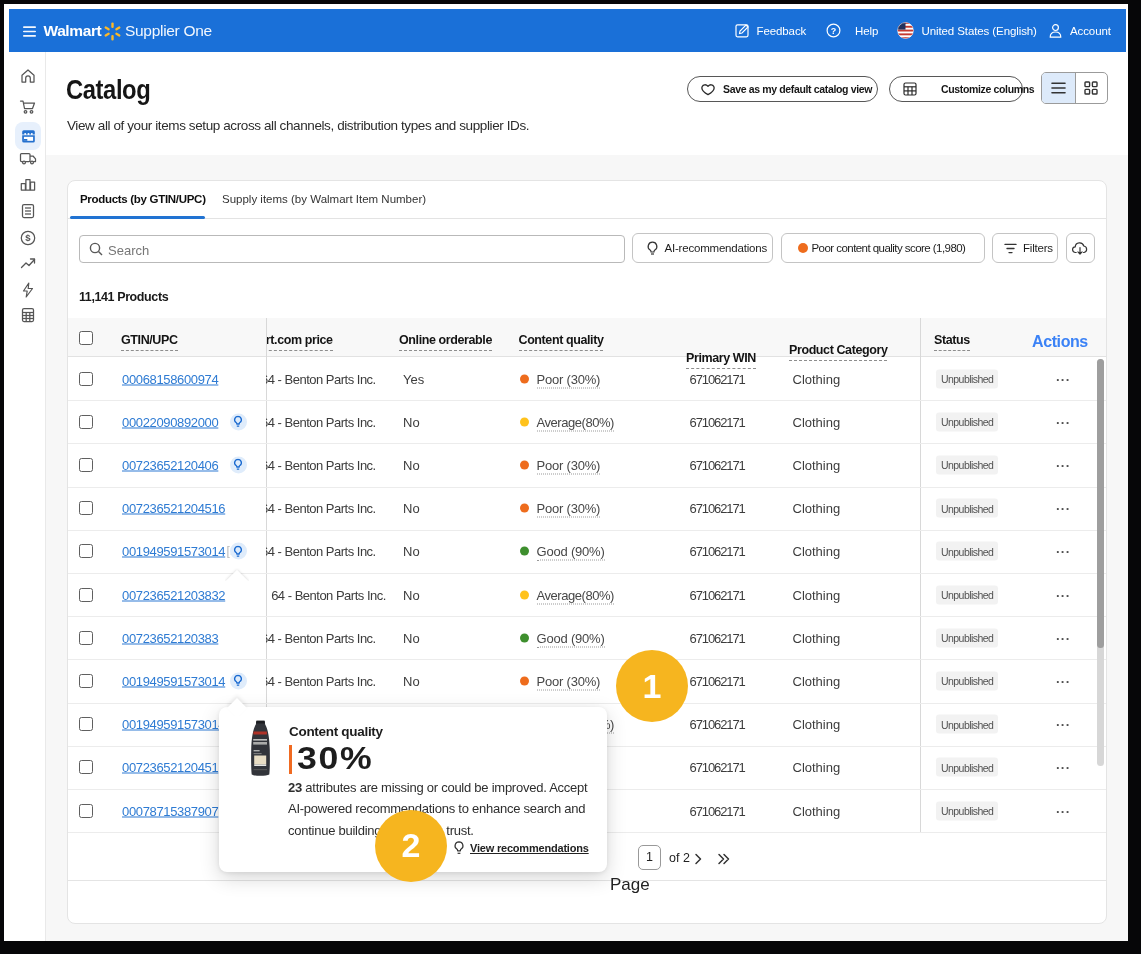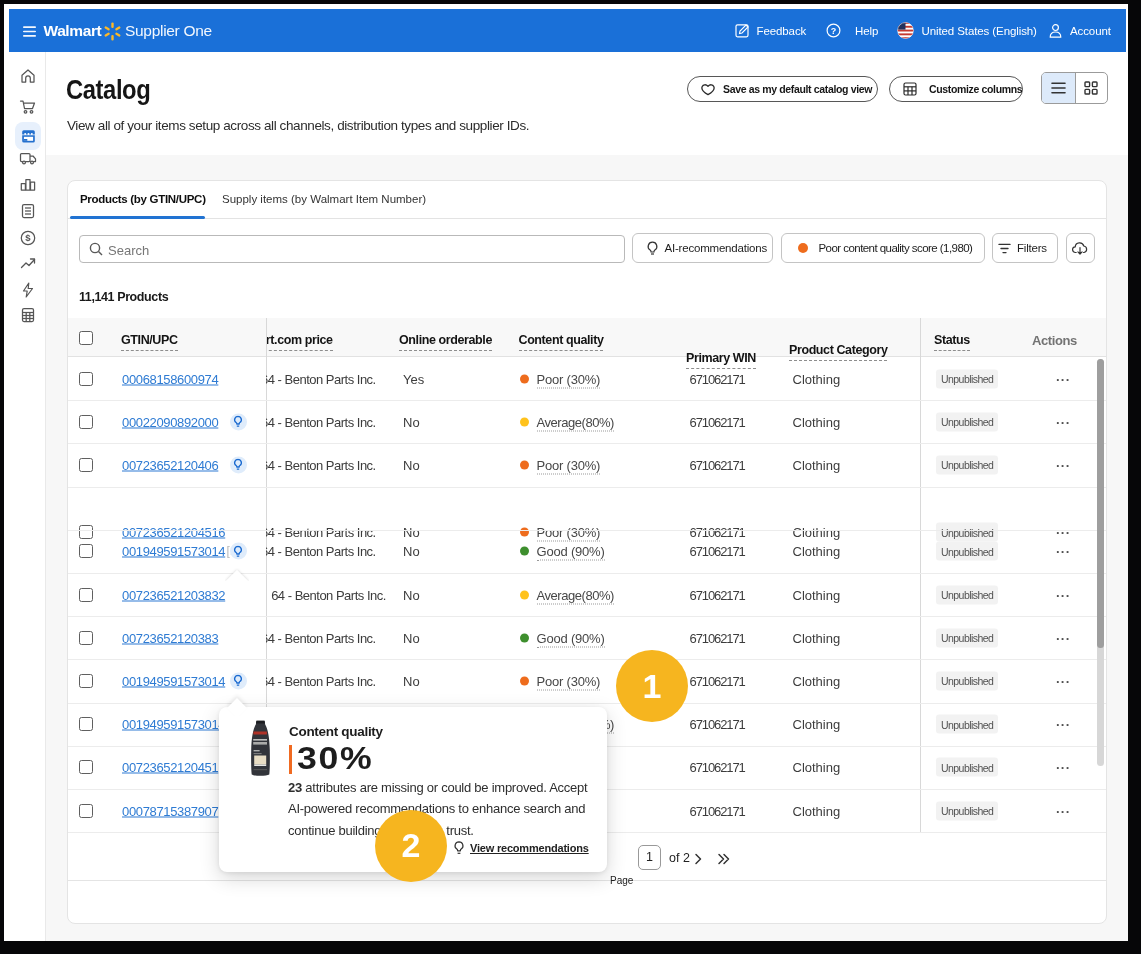--- a/index.html
+++ b/index.html
@@ -184,21 +184,21 @@
   <span style="margin-left:8px;">Save as my default catalog view</span>
 </div>
 <div class="pill" style="left:889px; top:76px; width:134px; padding-left:13px;">
   <svg width="14" height="14" viewBox="0 0 14 14" fill="none" stroke="#2b2b2b" stroke-width="1.2">
     <rect x="1" y="1" width="12" height="12" rx="1.5"></rect>
     <line x1="1" y1="4.8" x2="13" y2="4.8"></line>
     <line x1="5" y1="4.8" x2="5" y2="13"></line>
         <line x1="9" y1="4.8" x2="9" y2="13"></line>
     <line x1="1" y1="8.9" x2="13" y2="8.9"></line>
   </svg>
-  <span style="margin-left:12px;">Customize columns</span>
+  <span style="margin-left:24px;">Customize columns</span>
 </div>
 
 <div class="abs" style="left:1041px; top:72px; width:67px; height:32px; border:1px solid #9b9b9b; border-radius:5px; background:#fff; overflow:hidden; display:flex;">
   <div style="width:33.5px; height:100%; background:#ddeafa; border-right:1px solid #9b9b9b; display:flex; align-items:center; justify-content:center;">
     <svg width="15" height="12" viewBox="0 0 15 12" stroke="#333" stroke-width="1.6" stroke-linecap="round">
       <line x1="1" y1="1.2" x2="14" y2="1.2"></line>
           <line x1="1" y1="6" x2="14" y2="6"></line>
           <line x1="1" y1="10.8" x2="14" y2="10.8"></line>
     </svg>
   </div>
@@ -227,23 +227,23 @@
 
 <div class="tbtn" style="left:632px; width:140.5px; padding-left:12.5px;">
   <svg width="13" height="15" viewBox="0 0 13 15" fill="none" stroke="#333" stroke-width="1.2">
     <path d="M6.5 1.2 a4.3 4.3 0 0 1 2.4 7.9 c-0.6 0.45-0.9 0.8-0.9 1.5 v0.4 h-3 v-0.4 c0-0.7-0.3-1.05-0.9-1.5 A4.3 4.3 0 0 1 6.5 1.2 Z" stroke-linejoin="round"></path>
     <line x1="5" y1="13" x2="8" y2="13"></line>
   </svg>
   <span style="margin-left:6px;text-align:right;">AI-recommendations</span>
 </div>
 <div class="tbtn" style="left:781px; width:204px; padding-left:15.5px;">
   <span style="width:10px; height:10px; border-radius:50%; background:#ee6c1d; display:inline-block;"></span>
-  <span style="margin-left:11px; letter-spacing:-0.55px;">Poor content quality score (1,980)</span>
-</div>
-<div class="tbtn" style="left:991.5px; width:66.5px; padding-left:5px;">
+  <span style="margin-left:4px; letter-spacing:-0.55px;">Poor content quality score (1,980)</span>
+</div>
+<div class="tbtn" style="left:991.5px; width:66.5px; padding-left:11px;">
   <svg width="13" height="11" viewBox="0 0 13 11" stroke="#333" stroke-width="1.4" stroke-linecap="round">
     <line x1="1" y1="1.4" x2="12" y2="1.4"></line>
         <line x1="3" y1="5.5" x2="10" y2="5.5"></line>
         <line x1="5" y1="9.6" x2="8" y2="9.6"></line>
   </svg>
   <span style="margin-left:6.5px;">Filters</span>
 </div>
 <div class="tbtn" style="left:1065.5px; width:29.5px; justify-content:center; padding-left:0;">
   <svg width="16" height="14" viewBox="0 0 16 14" fill="none" stroke="#333" stroke-width="1.2" stroke-linejoin="round" stroke-linecap="round">
     <path d="M4.2 11.5 H3.6 A2.8 2.8 0 0 1 3.2 5.9 A4.4 4.4 0 0 1 11.8 5 A3.3 3.3 0 0 1 12 11.5 H11.5"></path>
@@ -254,21 +254,21 @@
 
 <div class="abs" style="left:68px; top:318px; width:1038px; height:39px; background:#f8f8f8; border-bottom:1px solid #e2e2e2;"></div>
 <div class="cb" style="top:331px; left:79px; transform:none;"></div>
 <div class="abs" style="left:121px; top:330px;"><span class="hdrU">GTIN/UPC</span></div>
 <div class="abs" style="left:266.5px; top:330px; width:130px; overflow:hidden; white-space:nowrap;"><span class="hdrU" style="display:inline-block; margin-left:-38.5px;">Walmart.com price</span></div>
 <div class="abs" style="left:399px; top:330px;"><span class="hdrU">Online orderable</span></div>
 <div class="abs" style="left:518.5px; top:330px;"><span class="hdrU">Content quality</span></div>
 <div class="abs" style="left:686px; top:348px;"><span class="hdrU">Primary WIN</span></div>
 <div class="abs" style="left:789px; top:340px;"><span class="hdrU">Product Category</span></div>
 <div class="abs" style="left:934px; top:330px;"><span class="hdrU">Status</span></div>
-<div class="abs" style="left:1032px; top:333px; font-size:13px; font-weight:bold; color:#737373; letter-spacing:-0.4px;">Actions</div>
+<div class="abs" style="left:1032px; top:333px; font-size:16px; font-weight:bold; color:#3b82f6; letter-spacing:-0.4px;">Actions</div>
 
 <div class="abs" style="left:265.5px; top:318px; width:1px; height:515px; background:#d8d8d8;"></div>
 <div class="abs" style="left:919.5px; top:318px; width:1px; height:515px; background:#d8d8d8;"></div>
 
 <div class="row" style="top:357px;">
   <div class="cb"></div>
   <div class="cc lnk">00068158600974</div>
   <div class="cc supc"><span class="sup">64 - Benton Parts Inc.</span></div>
   <div class="cc yn">Yes</div>
   <div class="qdot" style="background:#ee6c1d;"></div>
@@ -310,21 +310,21 @@
   <div class="cc supc"><span class="sup">64 - Benton Parts Inc.</span></div>
   <div class="cc yn">No</div>
   <div class="qdot" style="background:#ee6c1d;"></div>
   <div class="cc qt"><span class="dotU">Poor (30%)</span></div>
   <div class="cc winv">671062171</div>
   <div class="cc catv">Clothing</div>
   <div class="cc chip">Unpublished</div>
   <div class="cc dots3">···</div>
 </div>
 <div class="rline" style="top:486.6px;"></div>
-<div class="row" style="top:486.6px;margin-top:24px;">
+<div class="row" style="top:486.6px;">
   <div class="cb"></div>
   <div class="cc lnk">007236521204516</div>
   <div class="cc supc"><span class="sup">64 - Benton Parts Inc.</span></div>
   <div class="cc yn">No</div>
   <div class="qdot" style="background:#ee6c1d;"></div>
   <div class="cc qt"><span class="dotU">Poor (30%)</span></div>
   <div class="cc winv">671062171</div>
   <div class="cc catv">Clothing</div>
   <div class="cc chip">Unpublished</div>
   <div class="cc dots3">···</div>
@@ -435,21 +435,21 @@
   <div class="qdot" style="background:#ee6c1d;"></div>
   <div class="cc qt"><span class="dotU">Poor (30%)</span></div>
   <div class="cc winv">671062171</div>
   <div class="cc catv">Clothing</div>
   <div class="cc chip">Unpublished</div>
   <div class="cc dots3">···</div>
 </div>
 <div class="rline" style="top:832.2px;"></div>
 
 <div class="abs" style="left:68px; top:880px; width:1038px; height:1px; background:#e4e4e4;"></div>
-<div class="abs" style="left:610px; top:851px; font-size:10px; color:#222;margin-top:24px;">Page</div>
+<div class="abs" style="left:610px; top:851px; font-size:17px; color:#222;margin-top:24px;">Page</div>
 <div class="abs" style="left:638px; top:845px; width:23px; height:25px; border:1px solid #999; border-radius:5px; background:#fff; text-align:center; line-height:23px; font-size:12.5px; color:#222;">1</div>
 <div class="abs" style="left:669px; top:851px; font-size:12.5px; color:#222;">of 2</div>
 <svg class="abs" style="left:694px; top:853px;" width="8" height="12" viewBox="0 0 8 12" fill="none" stroke="#333" stroke-width="1.5" stroke-linecap="round" stroke-linejoin="round">
       <path d="M2 1.5 L6.5 6 L2 10.5"></path>
     </svg>
 <svg class="abs" style="left:717px; top:853px;" width="13" height="12" viewBox="0 0 13 12" fill="none" stroke="#333" stroke-width="1.5" stroke-linecap="round" stroke-linejoin="round">
       <path d="M2 1.5 L6.5 6 L2 10.5 M7 1.5 L11.5 6 L7 10.5"></path>
     </svg>
 
 <div class="abs" style="left:1096.5px; top:359px; width:7px; height:407px; background:#d7d7d7; border-radius:4px;"></div>

